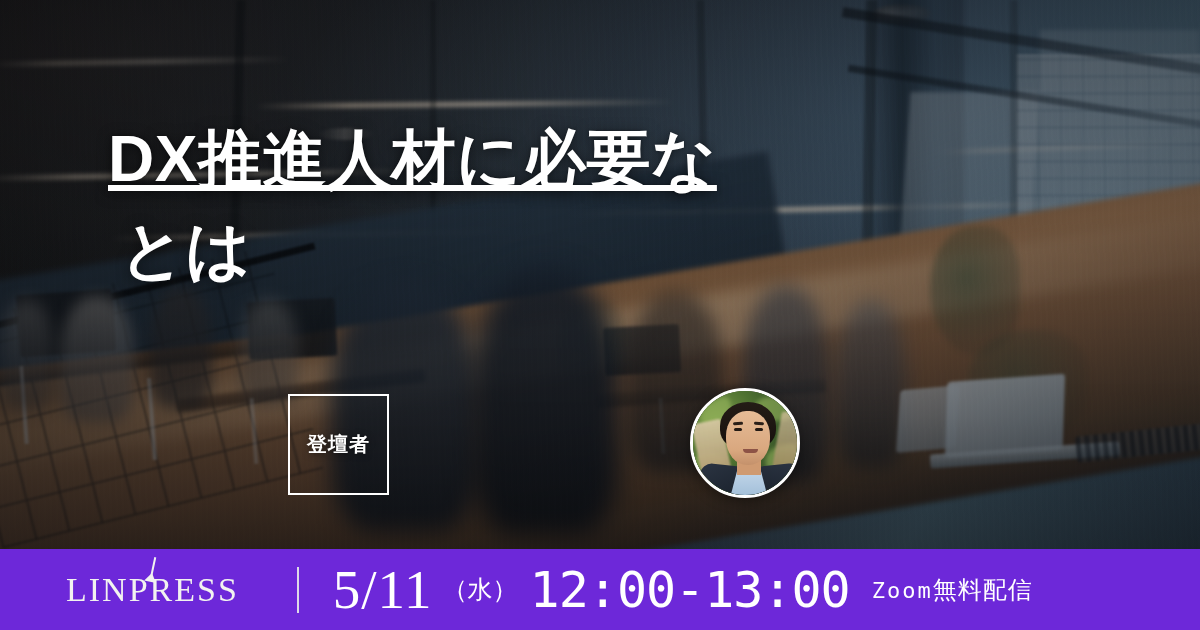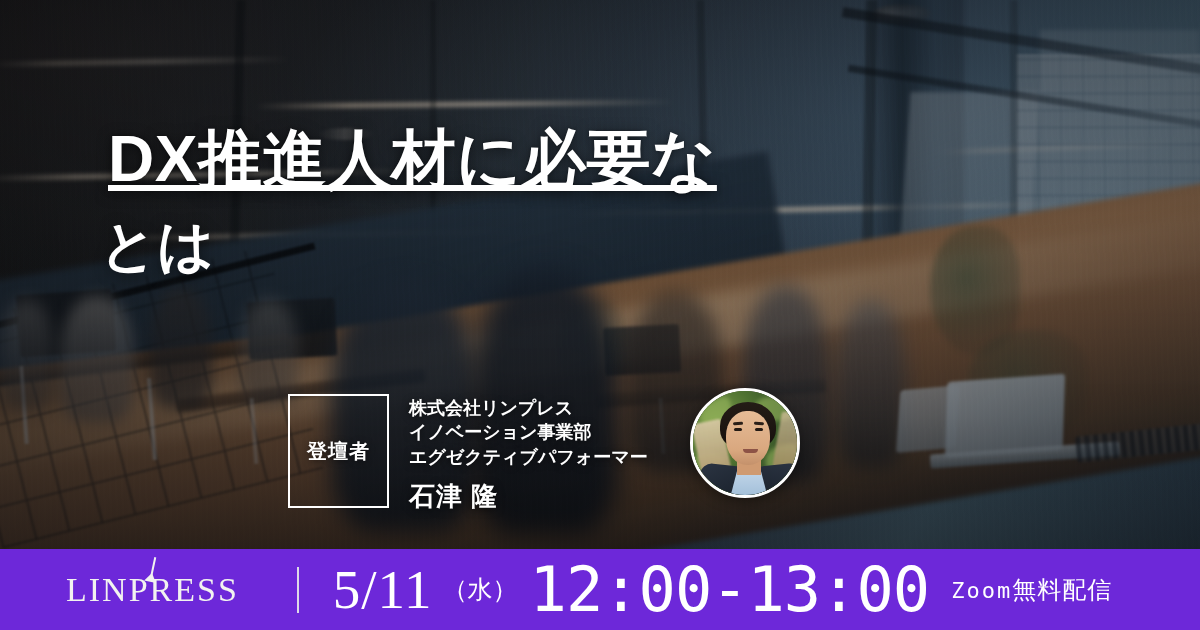--- a/index.html
+++ b/index.html
@@ -232,29 +232,29 @@
   }
   .hl-highlight {
     background:#ffffff;
     color:#1b2a47;
     font-size:66px; font-weight:700; line-height:1;
     padding:19px 15px 23px 18px;
     letter-spacing:0.5px;
     display:inline-block;
   }
   .hl-suffix {
-    color:#ffffff; font-size:56px; font-weight:700; line-height:1;
-    padding-bottom:6px;
+    color:#ffffff; font-size:64px; font-weight:700; line-height:1;
+    margin-left:20px; padding-bottom:6px;
     text-shadow:0 2px 14px rgba(0,0,0,0.55);
   }
 
   
   .speaker { position:absolute; left:288px; top:394px; display:flex; align-items:flex-start; }
   .speaker-badge {
-    width:101px; height:114px; border:2px solid #ffffff;
+    width:101px; height:101px; border:2px solid #ffffff;
     display:flex; align-items:center; justify-content:center;
     color:#fff; font-size:20px; font-weight:600; letter-spacing:1px;
     text-shadow:0 1px 6px rgba(0,0,0,0.5);
   }
   .speaker-text { margin-left:20px; padding-top:2px; }
   .speaker-org {
     color:#ffffff; font-size:18px; font-weight:600; line-height:1.35;
     text-shadow:0 1px 7px rgba(0,0,0,0.7);
   }
   .speaker-name {
@@ -368,21 +368,21 @@
   .date {
     font-family:"Liberation Serif", "DejaVu Serif", serif;
     font-size:55px; color:#ffffff; line-height:1; letter-spacing:1px;
   }
   .dow {
     font-size:25px; color:#ffffff; margin-left:10px; margin-right:12px;
     letter-spacing:0px;
   }
   .time {
     font-family:"DejaVu Sans Mono", "Liberation Mono", monospace;
-    font-size:62px; color:#ffffff; letter-spacing:-1px; line-height:1;
+    font-size:50px; color:#ffffff; letter-spacing:-1px; line-height:1;
   }
   .zoom-note {
     font-size:24px; color:#ffffff; margin-left:22px; letter-spacing:1px;
   }
   .zoom-note .lat {
     font-family:"DejaVu Sans Mono", "Liberation Mono", monospace;
     font-size:22px; letter-spacing:2px;
   }
 </style>
 </head>
@@ -464,26 +464,20 @@
 
   <div class="headline">
     <div class="hl-line1">DX推進人材に必要な</div>
     <div class="hl-line2-wrap">
       <span class="hl-suffix">とは</span>
     </div>
   </div>
 
   <div class="speaker">
     <div class="speaker-badge">登壇者</div>
-    <div class="speaker-text">
-      <div class="speaker-org">株式会社リンプレス</div>
-      <div class="speaker-org">イノベーション事業部</div>
-      <div class="speaker-org">エグゼクティブパフォーマー</div>
-      <div class="speaker-name">石津 隆</div>
-    </div>
   </div>
 
   <div class="portrait">
     <div class="pt-bg"></div>
     <div class="pt-leaf lf1"></div>
     <div class="pt-leaf lf2"></div>
     <div class="pt-leaf lf3"></div>
     <div class="pt-leaf lf4"></div>
     <div class="pt-wood"></div>
     <div class="pt-wood2"></div>

